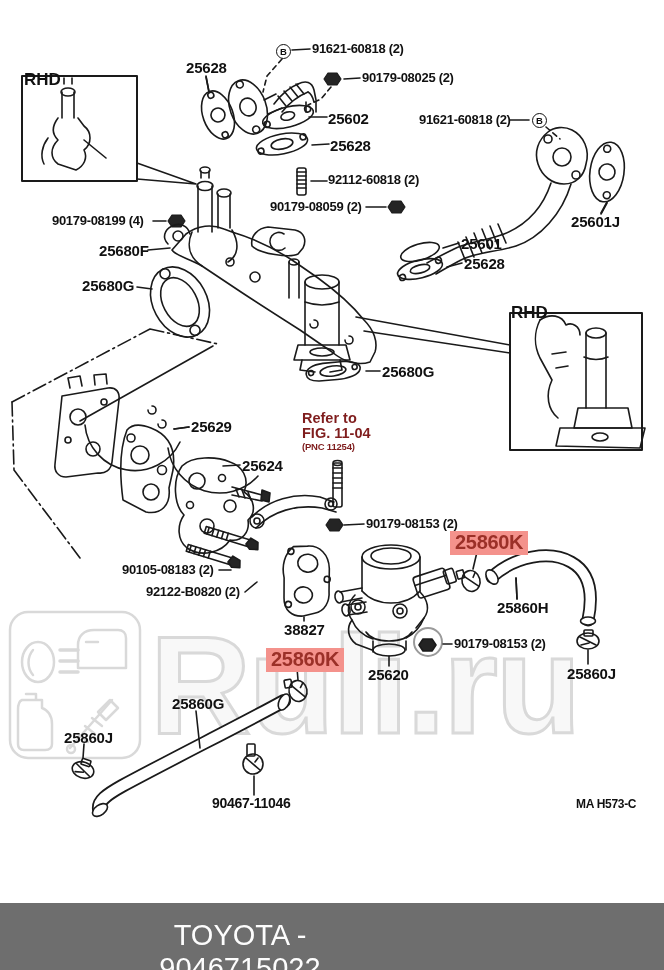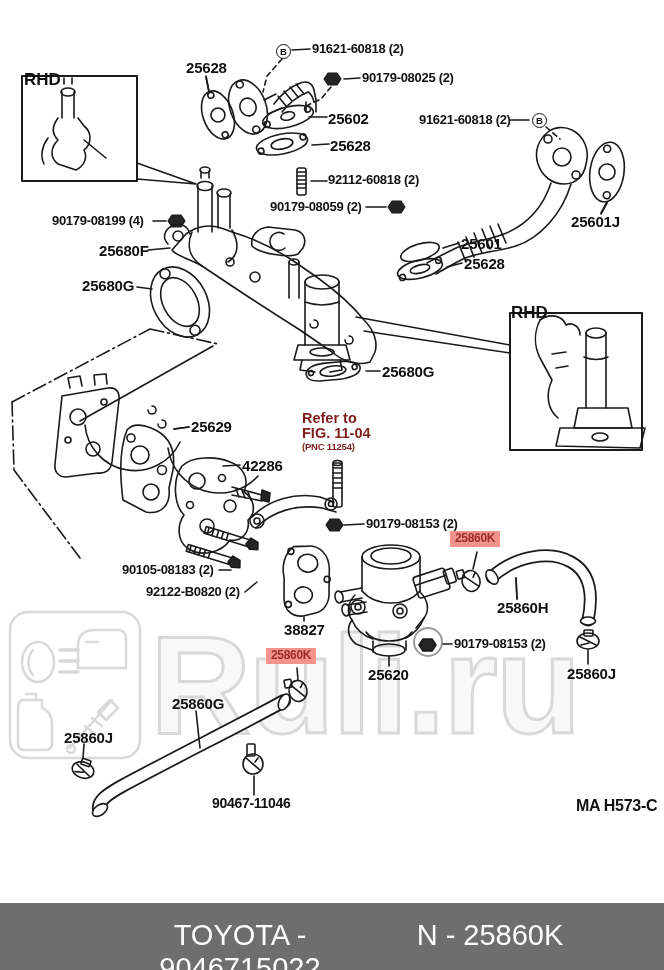--- a/index.html
+++ b/index.html
@@ -10,22 +10,22 @@
            color:rgba(216,216,216,0.18);-webkit-text-stroke:3px #d9d9d9;letter-spacing:-2px;z-index:1;
            user-select:none;}
   
   #art{position:absolute;left:0;top:0;z-index:2;}
   
   .lbl{position:absolute;z-index:3;color:#111;font-weight:bold;white-space:nowrap;
        font-size:13px;letter-spacing:-0.3px;line-height:1.05;}
   .lbl-lg{font-size:15px;letter-spacing:-0.2px;}
   .lbl-xl{font-size:17px;letter-spacing:0;margin-top:12px;}
   .lbl-md2{font-size:14px;}
-  .lbl-sm{font-size:16px;text-align:right;}
-  .hl{background:#f4928c;color:#9b3028;font-size:12px;padding:1px 5px 2px 5px;z-index:4;}
+  .lbl-sm{font-size:12px;text-align:right;}
+  .hl{background:#f4928c;color:#9b3028;font-size:20px;padding:1px 5px 2px 5px;z-index:4;}
   .bmark{position:absolute;z-index:3;width:13px;height:13px;border:1.8px solid #111;border-radius:50%;
          color:#111;font-size:9.5px;font-weight:bold;display:flex;align-items:center;justify-content:center;}
   .refer{position:absolute;z-index:3;color:#7f1d1d;font-weight:bold;font-size:14.5px;line-height:1.02;white-space:nowrap;}
   .refer-sub{font-size:9.5px;letter-spacing:-0.2px;}
   
   #footer{position:absolute;left:0;top:903px;width:664px;height:67px;background:#6e6e6e;z-index:5;}
   #footer span{position:absolute;top:16px;color:#fdfdfd;font-size:29px;font-weight:400;text-align:center;}
   #footer .f-left{left:95px;width:290px;}
   #footer .f-right{left:415px;width:150px;}
 </style>
@@ -382,34 +382,33 @@
   <div class="lbl lbl-lg" style="left:99px;top:243px">25680F</div>
   <div class="lbl lbl-lg" style="left:82px;top:278px">25680G</div>
   <div class="lbl lbl-lg" style="left:461px;top:236px">25601</div>
   <div class="lbl lbl-lg" style="left:464px;top:256px">25628</div>
   <div class="lbl lbl-xl" style="left:511px;top:292px">RHD</div>
   <div class="lbl lbl-lg" style="left:382px;top:364px">25680G</div>
   <div class="lbl lbl-lg" style="left:191px;top:419px">25629</div>
   <div class="refer" style="left:302px;top:411px">Refer to</div>
   <div class="refer" style="left:302px;top:426px">FIG. 11-04</div>
   <div class="refer refer-sub" style="left:302px;top:442px">(PNC 11254)</div>
-  <div class="lbl lbl-lg" style="left:242px;top:458px">42286</div>
+  <div class="lbl lbl-lg" style="left:242px;top:458px">25624</div>
   <div class="lbl" style="left:366px;top:517px">90179-08153 (2)</div>
   <div class="lbl hl" style="left:450px;top:531px">25860K</div>
   <div class="lbl" style="left:122px;top:563px">90105-08183 (2)</div>
   <div class="lbl" style="left:146px;top:585px">92122-B0820 (2)</div>
   <div class="lbl lbl-lg" style="left:497px;top:600px">25860H</div>
   <div class="lbl lbl-lg" style="left:284px;top:622px">38827</div>
   <div class="lbl hl" style="left:266px;top:648px">25860K</div>
   <div class="lbl" style="left:454px;top:637px">90179-08153 (2)</div>
   <div class="lbl lbl-lg" style="left:368px;top:667px">25620</div>
   <div class="lbl lbl-lg" style="left:567px;top:666px">25860J</div>
   <div class="lbl lbl-lg" style="left:172px;top:696px">25860G</div>
   <div class="lbl lbl-lg" style="left:64px;top:730px">25860J</div>
   <div class="lbl lbl-md2" style="left:212px;top:796px">90467-11046</div>
   <div class="lbl lbl-sm" style="left:576px;top:798px">MA H573-C</div>
 
   <div id="footer">
     <span class="f-left">TOYOTA - 9046715022</span>
-    <span class="f-right">N - 25860K</span>
   </div>
 
 </div>
 
 </body></html>

